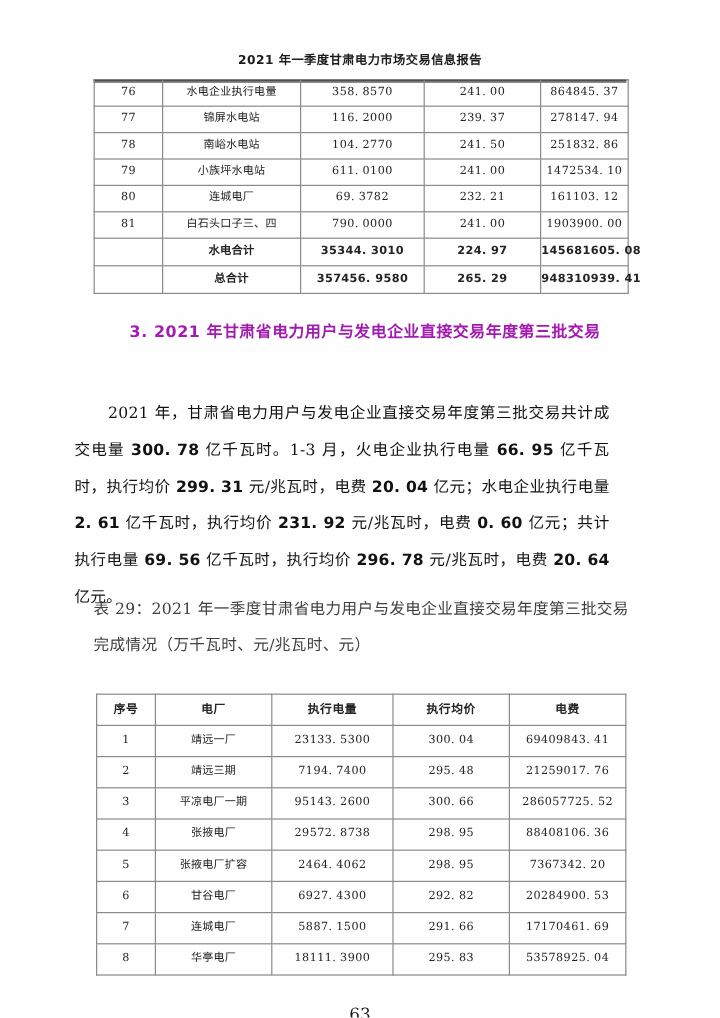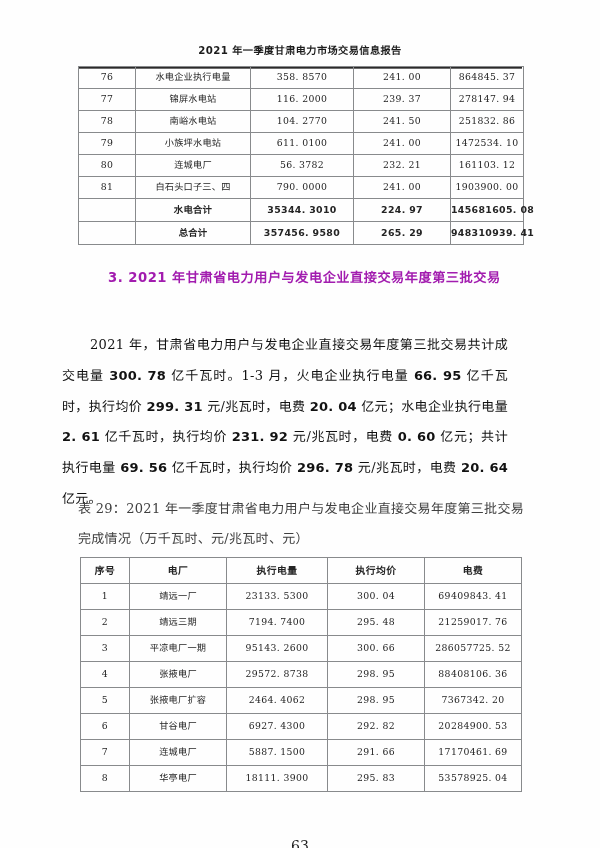--- a/index.html
+++ b/index.html
@@ -146,21 +146,21 @@
     letter-spacing: 0.3px;
     text-align: justify;
     text-justify: inter-character;
     color: #404040;
   }
 
   
   #table-direct-trade {
     position: absolute;
     left: 80px;
-    top: 557px;
+    top: 578px;
     width: 441px;
   }
   #table-direct-trade th { height: 25px; }
   #table-direct-trade td { height: 25px; }
   #table-direct-trade thead th {
     font-family: "DejaVu Sans", "Liberation Sans", sans-serif;
     font-weight: 700;
     font-size: 9.8px;
     letter-spacing: 0.5px;
   }
@@ -228,21 +228,21 @@
         <tr>
           <td class="num">79</td>
           <td class="cn">小族坪水电站</td>
           <td class="num">611. 0100</td>
           <td class="num">241. 00</td>
           <td class="num">1472534. 10</td>
         </tr>
         <tr>
           <td class="num">80</td>
           <td class="cn">连城电厂</td>
-          <td class="num">56. 3782</td>
+          <td class="num">69. 3782</td>
           <td class="num">232. 21</td>
           <td class="num">161103. 12</td>
         </tr>
         <tr>
           <td class="num">81</td>
           <td class="cn">白石头口子三、四</td>
           <td class="num">790. 0000</td>
           <td class="num">241. 00</td>
           <td class="num">1903900. 00</td>
         </tr>

